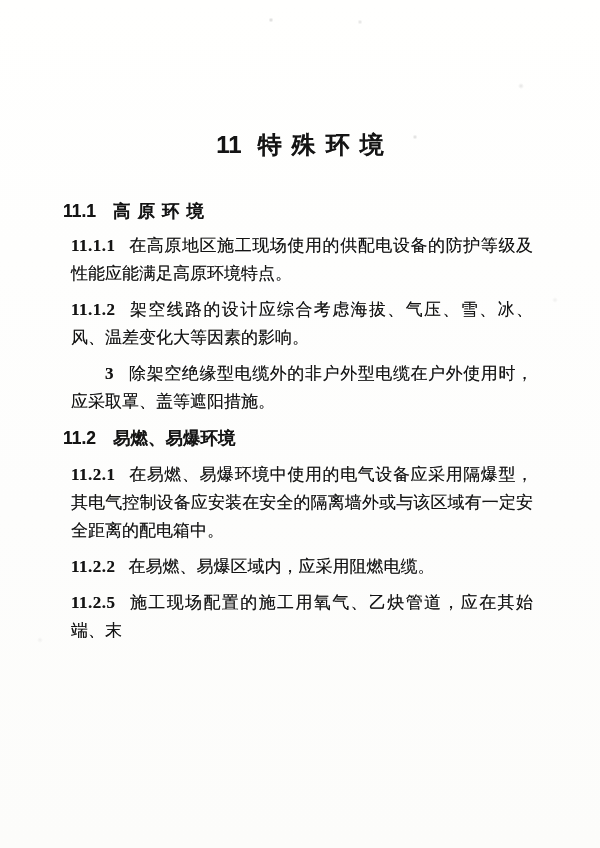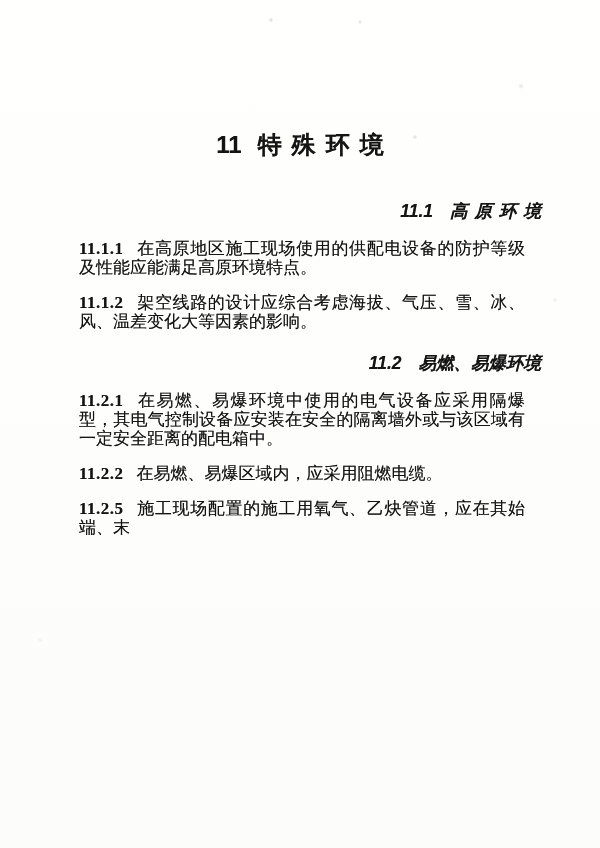--- a/index.html
+++ b/index.html
@@ -35,41 +35,40 @@
     font-weight: 700;
     font-size: 24px;
     line-height: 34px;
     letter-spacing: 0;
   }
   .ch-num { margin-right: 16px; }
   .sp-wide { letter-spacing: 10px; margin-right: -10px; }
 
   
   .sec-head {
-    text-align: right;
+    text-align: left;
     font-family: "Liberation Sans", "DejaVu Sans", sans-serif;
     font-weight: 700;
     font-size: 17.5px;
     line-height: 24px;
-    font-style: italic;
   }
   .sec-head-1 { margin-top: 37px; margin-bottom: 9px; }
-  .sec-head-2 { margin-top: 20px; margin-bottom: 11px; }
+  .sec-head-2 { margin-top: 10px; margin-bottom: 11px; }
   .sec-num { margin-right: 17px; }
   .sp-mid { letter-spacing: 7px; margin-right: -7px; }
 
   
   .content {
     margin-left: 63px;
     margin-right: 59px; 
   }
   p.clause {
-    margin: 16px;
+    margin: 8px;
     font-size: 17px;
-    line-height: 19px;
+    line-height: 28px;
     text-align: justify;
     text-justify: inter-ideograph;
   }
   p.clause .num {
     font-weight: 700;
     margin-right: 13px;
     letter-spacing: 0.5px;
   }
   p.sub { text-indent: 2em; }
   p.sub .item-num {
@@ -96,20 +95,23 @@
       <span class="num">11.1.1</span><span>在高原地区施工现场使用的供配电设备的防护等级及性能应能满足高原环境特点。</span>
     </p>
 
     <p class="clause ink">
       <span class="num">11.1.2</span><span>架空线路的设计应综合考虑海拔、气压、雪、冰、风、温差变化大等因素的影响。</span>
     </p>
 
 
 
 
+    <p class="clause sub ink">
+      <span class="item-num">3</span><span>除架空绝缘型电缆外的非户外型电缆在户外使用时，应采取罩、盖等遮阳措施。</span>
+    </p>
 
     <div class="sec-head sec-head-2 ink">
       <span class="sec-num">11.2</span><span>易燃、易爆环境</span>
     </div>
 
     <p class="clause ink">
       <span class="num">11.2.1</span><span>在易燃、易爆环境中使用的电气设备应采用隔爆型，其电气控制设备应安装在安全的隔离墙外或与该区域有一定安全距离的配电箱中。</span>
     </p>
 
     <p class="clause ink">

